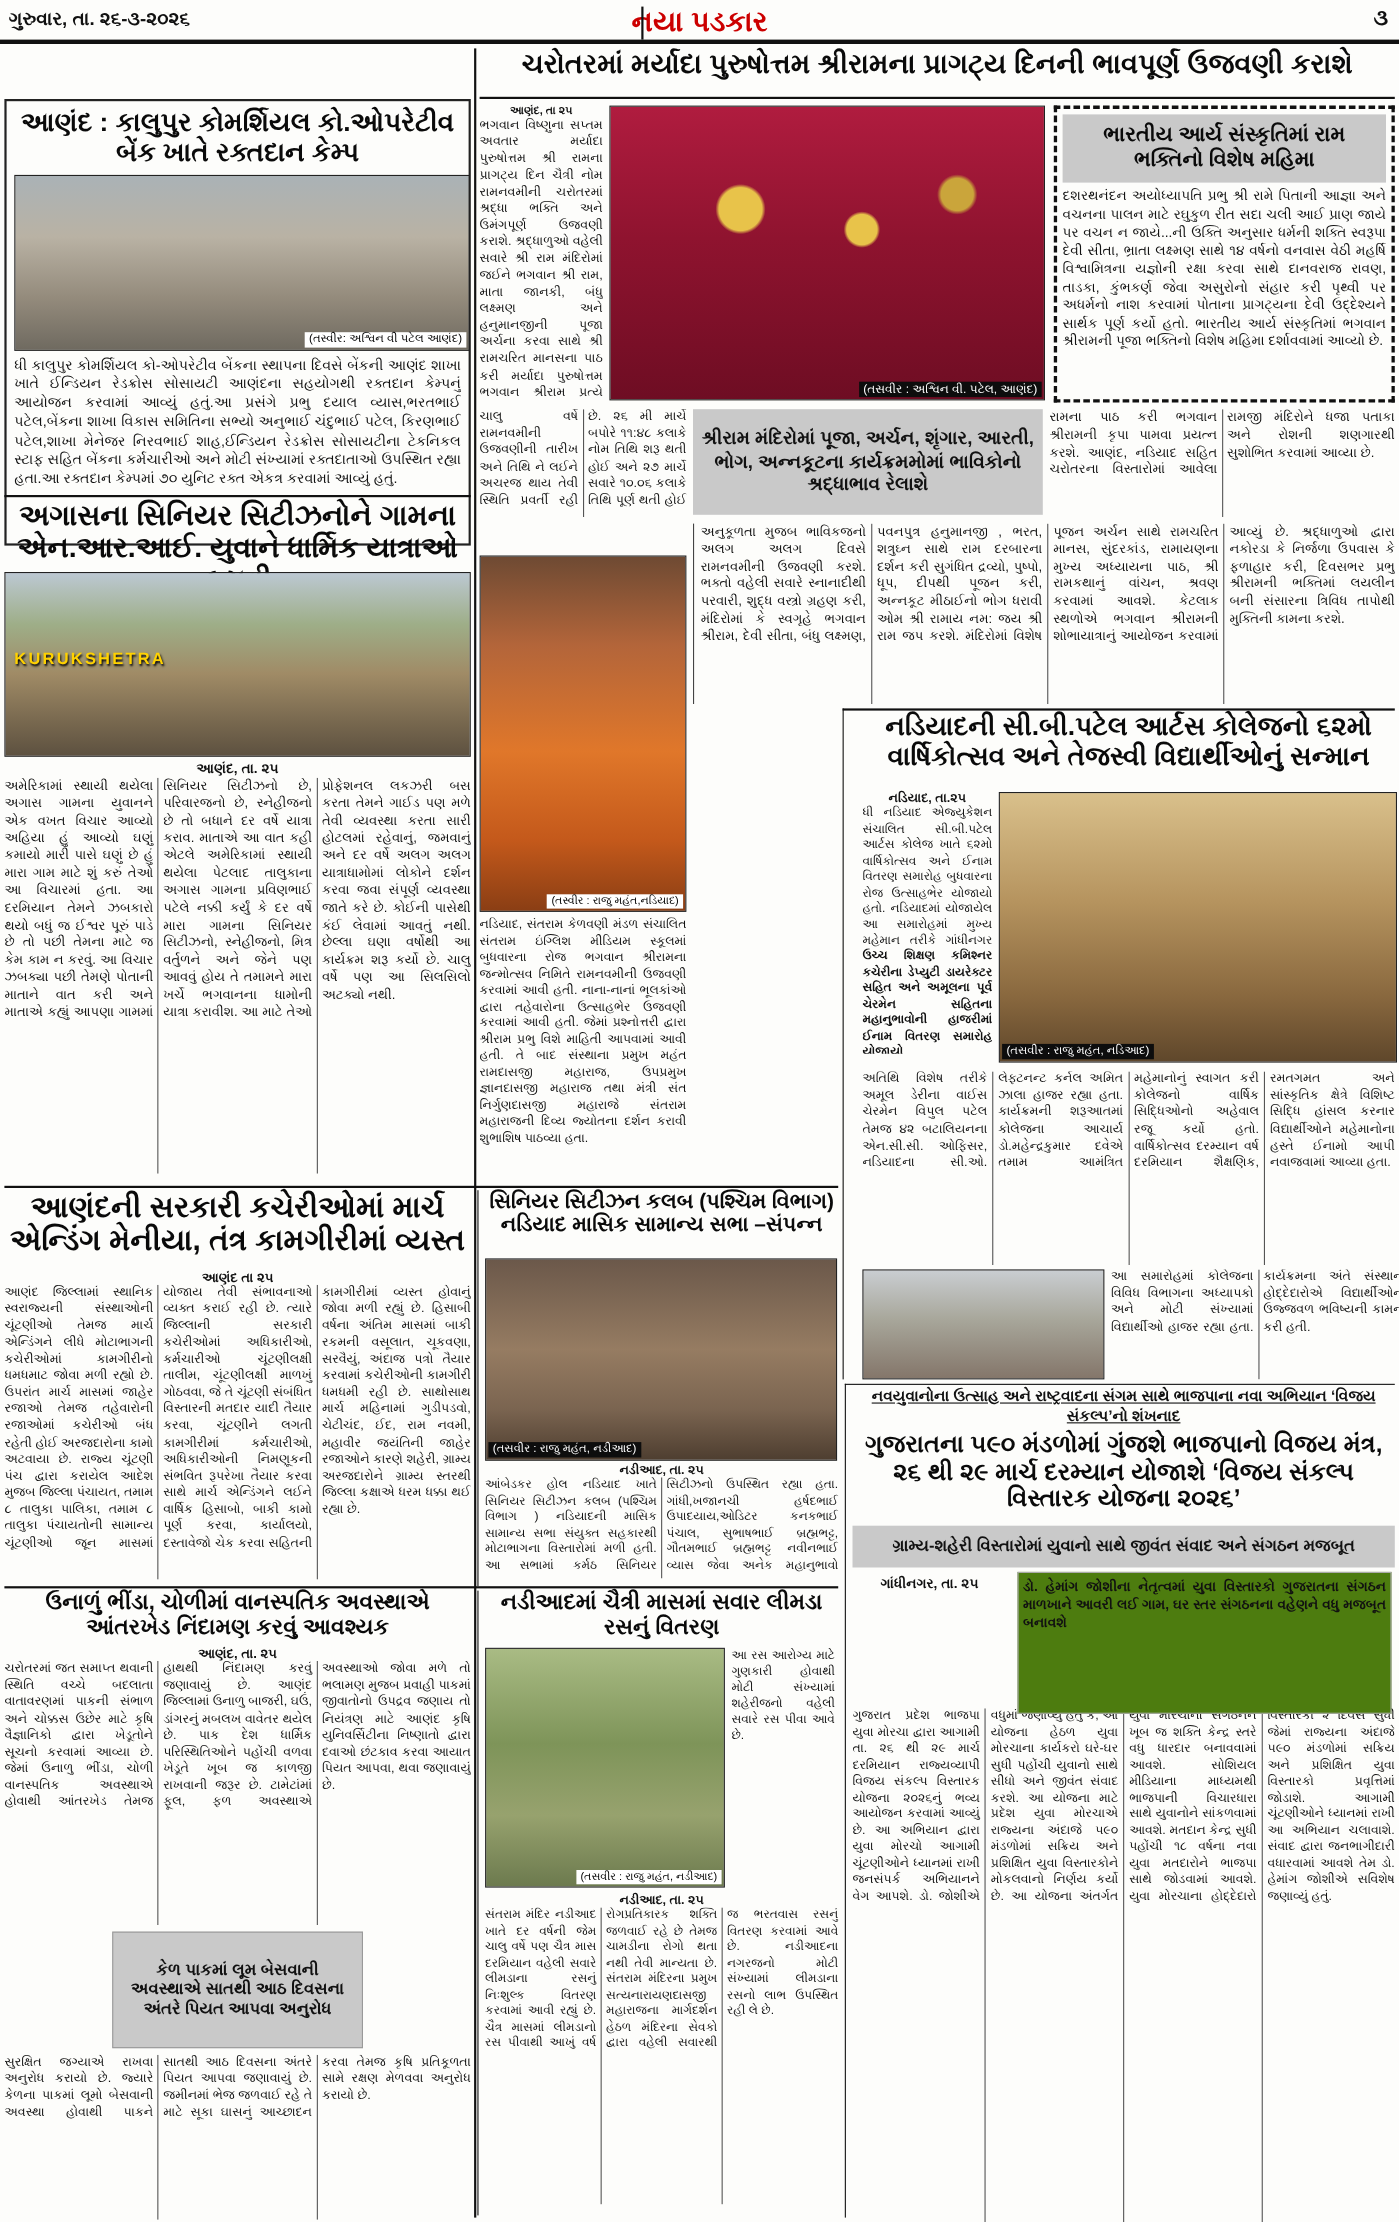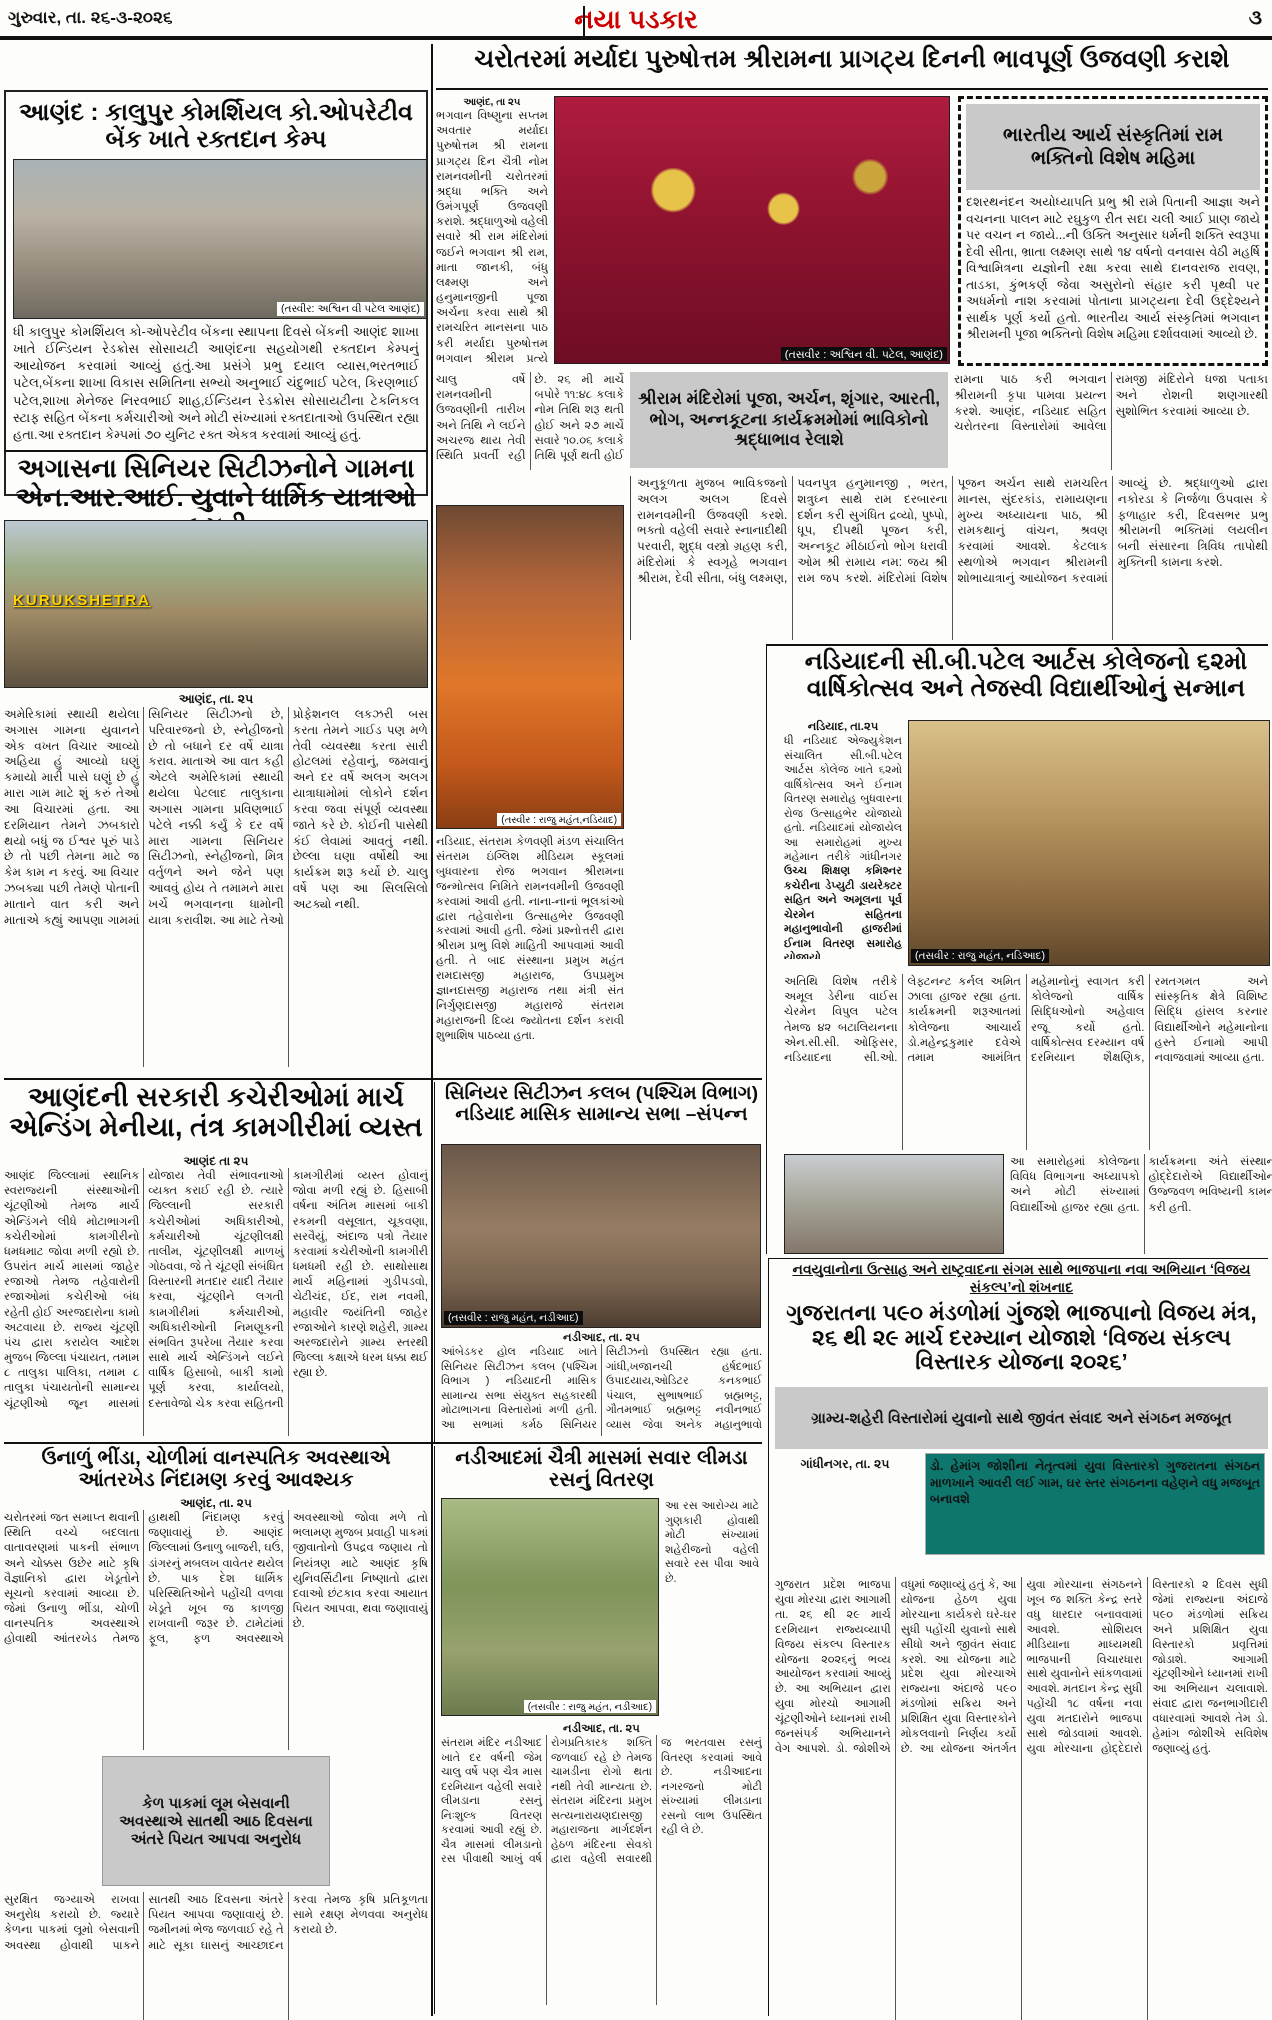--- a/index.html
+++ b/index.html
@@ -9,21 +9,21 @@
   .hl{font-weight:700;text-align:center;line-height:1.12;color:#0a0a0a;}
   .body{text-align:justify;overflow:hidden;line-height:1.32;word-break:break-word;}
   .cols2{columns:2;column-gap:9px;column-rule:1px solid #555;}
   .cols3{columns:3;column-gap:9px;column-rule:1px solid #555;}
   .cols4{columns:4;column-gap:10px;column-rule:1px solid #555;}
   .dateline{font-weight:700;text-align:center;}
   .photo{position:relative;border:1px solid #222;overflow:hidden;}
   .cap{position:absolute;font-size:10.5px;line-height:1.3;background:#fff;color:#000;padding:0 4px;white-space:nowrap;}
   .capdark{background:#0d0d0d;color:#fff;}
   .graybox{background:#c9c9c9;font-weight:700;text-align:center;display:flex;
-           align-items:center;justify-content:center;line-height:1.2;padding:16px 8px;}
+           align-items:center;justify-content:center;line-height:1.2;padding:4px 8px;}
   .rule-h{background:#111;}
   .rule-v{background:#111;}
   .box-border{border:2px solid #222;}
   .dashed{border:3px dashed #111;}
   .kicker{font-weight:700;text-align:center;text-decoration:underline;}
   .overlay-text{position:absolute;font-weight:700;letter-spacing:2px;color:#ffd200;
                 text-shadow:1px 1px 2px #000;}
   
   .ph-blood{background:linear-gradient(180deg,#aab2b6 0%,#b9b2a4 35%,#948b7c 70%,#6f6a60 100%),
             radial-gradient(circle at 20% 60%,#3a4a66 0 8%,transparent 9%);}
@@ -86,21 +86,21 @@
     <div class="photo ph-saffron" style="width:186px;height:322px;">
       <span class="cap" style="right:2px;bottom:2px;font-size:10px;">(તસ્વીર : રાજુ મહંત,નડિયાદ)</span>
     </div>
     <div class="body" style="font-size:11.3px;height:240px;margin-top:5px;">નડિયાદ, સંતરામ કેળવણી મંડળ સંચાલિત સંતરામ ઇંગ્લિશ મીડિયમ સ્કૂલમાં બુધવારના રોજ ભગવાન શ્રીરામના જન્મોત્સવ નિમિતે રામનવમીની ઉજવણી કરવામાં આવી હતી. નાના-નાનાં ભૂલકાંઓ દ્વારા તહેવારોના ઉત્સાહભેર ઉજવણી કરવામાં આવી હતી. જેમાં પ્રશ્નોત્તરી દ્વારા શ્રીરામ પ્રભુ વિશે માહિતી આપવામાં આવી હતી. તે બાદ સંસ્થાના પ્રમુખ મહંત રામદાસજી મહારાજ, ઉપપ્રમુખ જ્ઞાનદાસજી મહારાજ તથા મંત્રી સંત નિર્ગુણદાસજી મહારાજે સંતરામ મહારાજની દિવ્ય જ્યોતના દર્શન કરાવી શુભાશિષ પાઠવ્યા હતા.</div>
   </div>
 
   <div class="abs rule-h" style="left:4px;top:450px;width:424px;height:2px;"></div>
   <div class="abs" style="left:4px;top:454px;width:424px;height:622px;">
     <div class="hl" style="font-size:26px;height:66px;">અગાસના સિનિયર સિટીઝનોને ગામના એન.આર.આઈ. યુવાને ધાર્મિક યાત્રાઓ કરાવી</div>
     <div class="photo ph-kuruk" style="width:422px;height:166px;">
-      <span class="overlay-text" style="left:8px;top:70px;font-size:15px;text-decoration:underline;">KURUKSHETRA</span>
+      <span class="overlay-text" style="left:8px;top:70px;font-size:15px;">KURUKSHETRA</span>
     </div>
     <div class="dateline" style="font-size:12.5px;margin-top:4px;">આણંદ, તા. ૨૫</div>
     <div class="body cols3" style="font-size:12px;height:360px;">અમેરિકામાં સ્થાયી થયેલા અગાસ ગામના યુવાનને એક વખત વિચાર આવ્યો અહિયા હું આવ્યો ઘણું કમાયો મારી પાસે ઘણું છે હું મારા ગામ માટે શું કરું તેઓ આ વિચારમાં હતા. આ દરમિયાન તેમને ઝબકારો થયો બધું જ ઈશ્વર પૂરું પાડે છે તો પછી તેમના માટે જ કેમ કામ ન કરવું. આ વિચાર ઝબક્યા પછી તેમણે પોતાની માતાને વાત કરી અને માતાએ કહ્યું આપણા ગામમાં સિનિયર સિટીઝનો છે, પરિવારજનો છે, સ્નેહીજનો છે તો બધાને દર વર્ષે યાત્રા કરાવ. માતાએ આ વાત કહી એટલે અમેરિકામાં સ્થાયી થયેલા પેટલાદ તાલુકાના અગાસ ગામના પ્રવિણભાઈ પટેલે નક્કી કર્યું કે દર વર્ષે મારા ગામના સિનિયર સિટીઝનો, સ્નેહીજનો, મિત્ર વર્તુળને અને જેને પણ આવવું હોય તે તમામને મારા ખર્ચે ભગવાનના ધામોની યાત્રા કરાવીશ. આ માટે તેઓ પ્રોફેશનલ લકઝરી બસ કરતા તેમને ગાઈડ પણ મળે તેવી વ્યવસ્થા કરતા સારી હોટલમાં રહેવાનું, જમવાનું અને દર વર્ષે અલગ અલગ યાત્રાધામોમાં લોકોને દર્શન કરવા જવા સંપૂર્ણ વ્યવસ્થા જાતે કરે છે. કોઈની પાસેથી કંઈ લેવામાં આવતું નથી. છેલ્લા ઘણા વર્ષોથી આ કાર્યક્રમ શરૂ કર્યો છે. ચાલુ વર્ષે પણ આ સિલસિલો અટક્યો નથી.</div>
   </div>
 
   <div class="abs" style="left:766px;top:644px;width:502px;height:610px;border-top:2px solid #111;border-left:1.5px solid #111;padding-left:17px;">
     <div class="hl" style="font-size:24px;height:72px;padding-top:2px;">નડિયાદની સી.બી.પટેલ આર્ટસ કોલેજનો ૬૨મો વાર્ષિકોત્સવ અને તેજસ્વી વિદ્યાર્થીઓનું સન્માન</div>
     <div style="position:relative;height:250px;">
       <div class="abs" style="left:0;top:0;width:118px;height:250px;">
         <div class="dateline" style="font-size:11.5px;">નડિયાદ, તા.૨૫</div>
@@ -154,20 +154,20 @@
     <div class="dateline" style="font-size:11.5px;margin-top:4px;">નડીઆદ, તા. ૨૫</div>
     <div class="body cols3" style="font-size:11px;height:270px;">સંતરામ મંદિર નડીઆદ ખાતે દર વર્ષની જેમ ચાલુ વર્ષે પણ ચૈત્ર માસ દરમિયાન વહેલી સવારે લીમડાના રસનું નિઃશુલ્ક વિતરણ કરવામાં આવી રહ્યું છે. ચૈત્ર માસમાં લીમડાનો રસ પીવાથી આખું વર્ષ રોગપ્રતિકારક શક્તિ જળવાઈ રહે છે તેમજ ચામડીના રોગો થતા નથી તેવી માન્યતા છે. સંતરામ મંદિરના પ્રમુખ સત્યનારાયણદાસજી મહારાજના માર્ગદર્શન હેઠળ મંદિરના સેવકો દ્વારા વહેલી સવારથી જ ભરતવાસ રસનું વિતરણ કરવામાં આવે છે. નડીઆદના નગરજનો મોટી સંખ્યામાં લીમડાના રસનો લાભ ઉપસ્થિત રહી લે છે.</div>
   </div>
 
   <div class="abs" style="left:768px;top:1258px;width:500px;height:758px;border-top:1.5px solid #111;border-left:1.5px solid #111;padding:2px 0 0 6px;">
     <div class="kicker" style="font-size:14px;height:40px;line-height:1.25;">નવયુવાનોના ઉત્સાહ અને રાષ્ટ્રવાદના સંગમ સાથે ભાજપાના નવા અભિયાન ‘વિજય સંકલ્પ’નો શંખનાદ</div>
     <div class="hl" style="font-size:22px;height:84px;">ગુજરાતના ૫૯૦ મંડળોમાં ગુંજશે ભાજપાનો વિજય મંત્ર, ૨૬ થી ૨૯ માર્ચ દરમ્યાન યોજાશે ‘વિજય સંકલ્પ વિસ્તારક યોજના ૨૦૨૬’</div>
     <div class="graybox" style="height:30px;font-size:15px;margin:2px 0;">ગ્રામ્ય-શહેરી વિસ્તારોમાં યુવાનો સાથે જીવંત સંવાદ અને સંગઠન મજબૂત</div>
     <div style="position:relative;height:118px;margin-top:4px;">
       <div class="abs dateline" style="left:0;top:4px;width:140px;font-size:12.5px;">ગાંધીનગર, તા. ૨૫</div>
-      <div class="abs body" style="left:150px;top:0;width:340px;height:102px;font-size:12.5px;font-weight:700;border:1px solid #aaa;background:#0f766e;padding:4px;">ડો. હેમાંગ જોશીના નેતૃત્વમાં યુવા વિસ્તારકો ગુજરાતના સંગઠન માળખાને આવરી લઈ ગામ, ઘર સ્તર સંગઠનના વહેણને વધુ મજબૂત બનાવશે</div>
+      <div class="abs body" style="left:150px;top:0;width:340px;height:129px;font-size:12.5px;font-weight:700;border:1px solid #aaa;background:#4d7c0f;padding:4px;">ડો. હેમાંગ જોશીના નેતૃત્વમાં યુવા વિસ્તારકો ગુજરાતના સંગઠન માળખાને આવરી લઈ ગામ, ઘર સ્તર સંગઠનના વહેણને વધુ મજબૂત બનાવશે</div>
     </div>
     <div class="body cols4" style="font-size:11.3px;height:556px;margin-top:6px;">ગુજરાત પ્રદેશ ભાજપા યુવા મોરચા દ્વારા આગામી તા. ૨૬ થી ૨૯ માર્ચ દરમિયાન રાજ્યવ્યાપી વિજય સંકલ્પ વિસ્તારક યોજના ૨૦૨૬નું ભવ્ય આયોજન કરવામાં આવ્યું છે. આ અભિયાન દ્વારા યુવા મોરચો આગામી ચૂંટણીઓને ધ્યાનમાં રાખી જનસંપર્ક અભિયાનને વેગ આપશે. ડો. જોશીએ વધુમાં જણાવ્યું હતું કે, આ યોજના હેઠળ યુવા મોરચાના કાર્યકરો ઘરે-ઘર સુધી પહોંચી યુવાનો સાથે સીધો અને જીવંત સંવાદ કરશે. આ યોજના માટે પ્રદેશ યુવા મોરચાએ રાજ્યના અંદાજે ૫૯૦ મંડળોમાં સક્રિય અને પ્રશિક્ષિત યુવા વિસ્તારકોને મોકલવાનો નિર્ણય કર્યો છે. આ યોજના અંતર્ગત યુવા મોરચાના સંગઠનને ખૂબ જ શક્તિ કેન્દ્ર સ્તરે વધુ ધારદાર બનાવવામાં આવશે. સોશિયલ મીડિયાના માધ્યમથી ભાજપાની વિચારધારા સાથે યુવાનોને સાંકળવામાં આવશે. મતદાન કેન્દ્ર સુધી પહોંચી ૧૮ વર્ષના નવા યુવા મતદારોને ભાજપા સાથે જોડવામાં આવશે. યુવા મોરચાના હોદ્દેદારો વિસ્તારકો ૨ દિવસ સુધી જેમાં રાજ્યના અંદાજે ૫૯૦ મંડળોમાં સક્રિય અને પ્રશિક્ષિત યુવા વિસ્તારકો પ્રવૃત્તિમાં જોડાશે. આગામી ચૂંટણીઓને ધ્યાનમાં રાખી આ અભિયાન ચલાવાશે. સંવાદ દ્વારા જનભાગીદારી વધારવામાં આવશે તેમ ડો. હેમાંગ જોશીએ સવિશેષ જણાવ્યું હતું.</div>
   </div>
 
   <div class="abs rule-v" style="left:431px;top:44px;width:2px;height:1972px;"></div>
 
 </div>
 
 </body></html>

